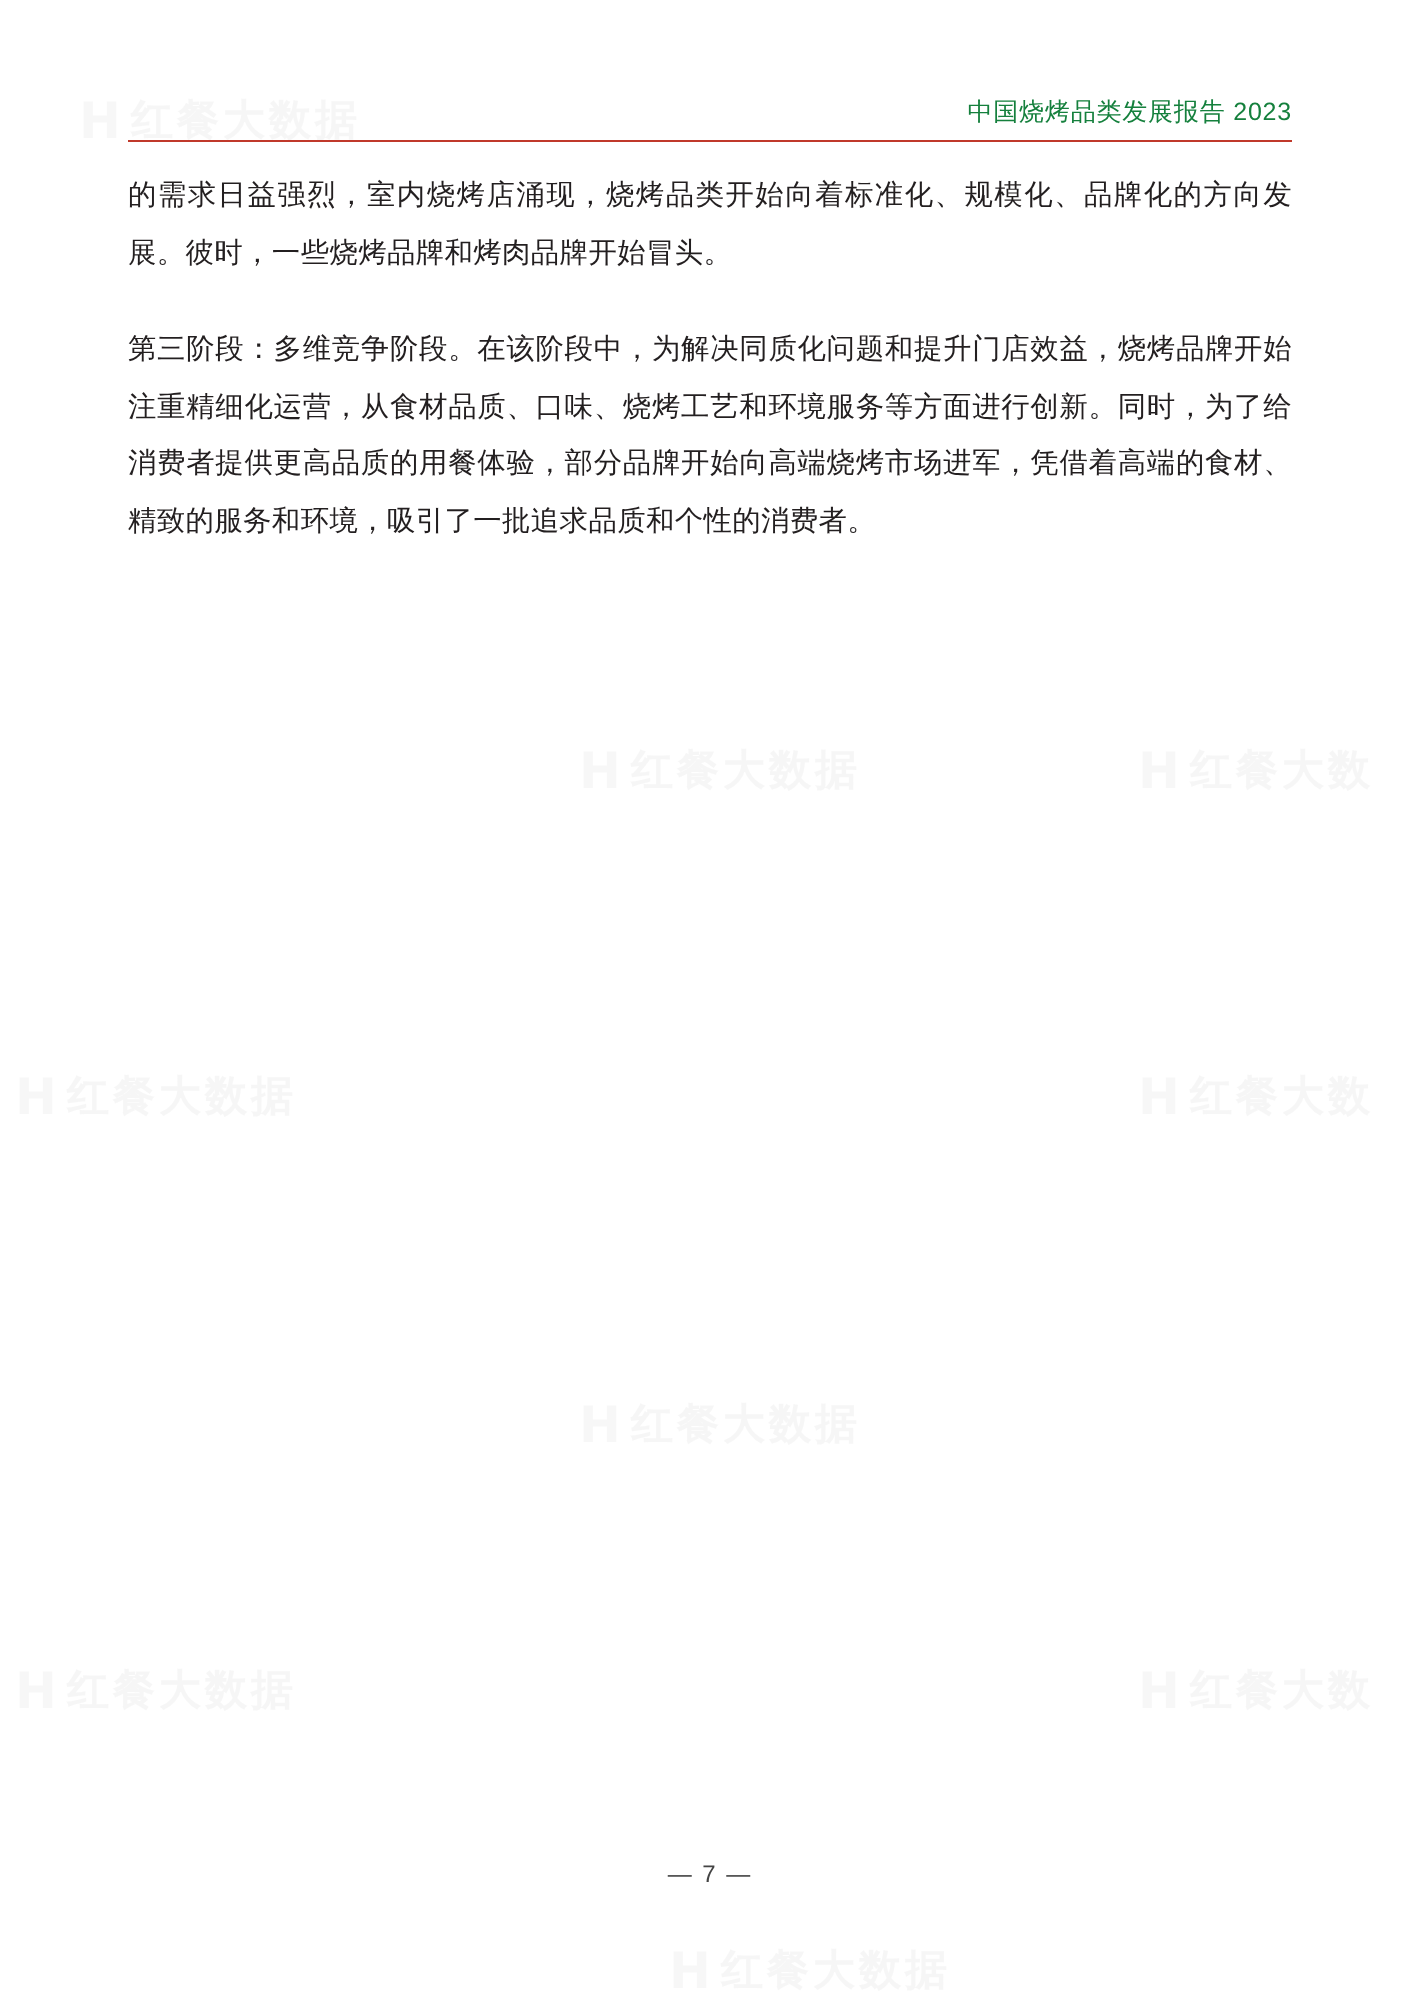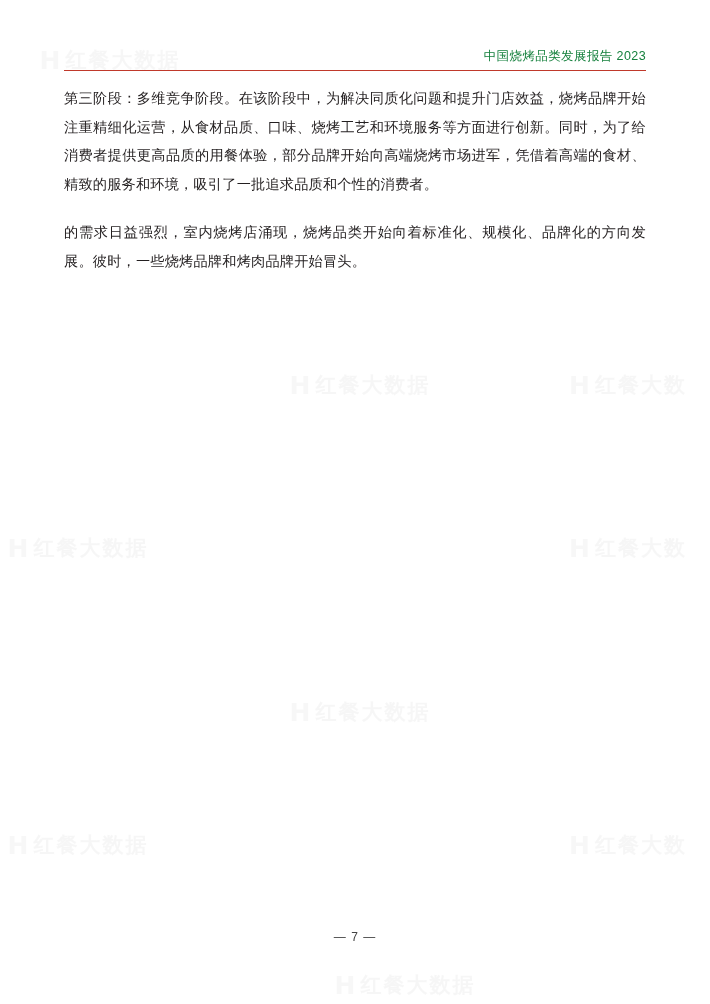--- a/index.html
+++ b/index.html
@@ -155,19 +155,19 @@
       <span class="wtext">红餐大数据</span>
     </div>
   </div>
 
   <div class="header">
     <div class="header-title">中国烧烤品类发展报告 2023</div>
     <div class="header-rule"></div>
   </div>
 
   <div class="content">
+    <p class="para">的需求日益强烈，室内烧烤店涌现，烧烤品类开始向着标准化、规模化、品牌化的方向发展。彼时，一些烧烤品牌和烤肉品牌开始冒头。</p>
     <p class="para">第三阶段：多维竞争阶段。在该阶段中，为解决同质化问题和提升门店效益，烧烤品牌开始注重精细化运营，从食材品质、口味、烧烤工艺和环境服务等方面进行创新。同时，为了给消费者提供更高品质的用餐体验，部分品牌开始向高端烧烤市场进军，凭借着高端的食材、精致的服务和环境，吸引了一批追求品质和个性的消费者。</p>
-    <p class="para">的需求日益强烈，室内烧烤店涌现，烧烤品类开始向着标准化、规模化、品牌化的方向发展。彼时，一些烧烤品牌和烤肉品牌开始冒头。</p>
   </div>
 
   <div class="footer">— 7 —</div>
 
 </div>
 
 </body></html>

